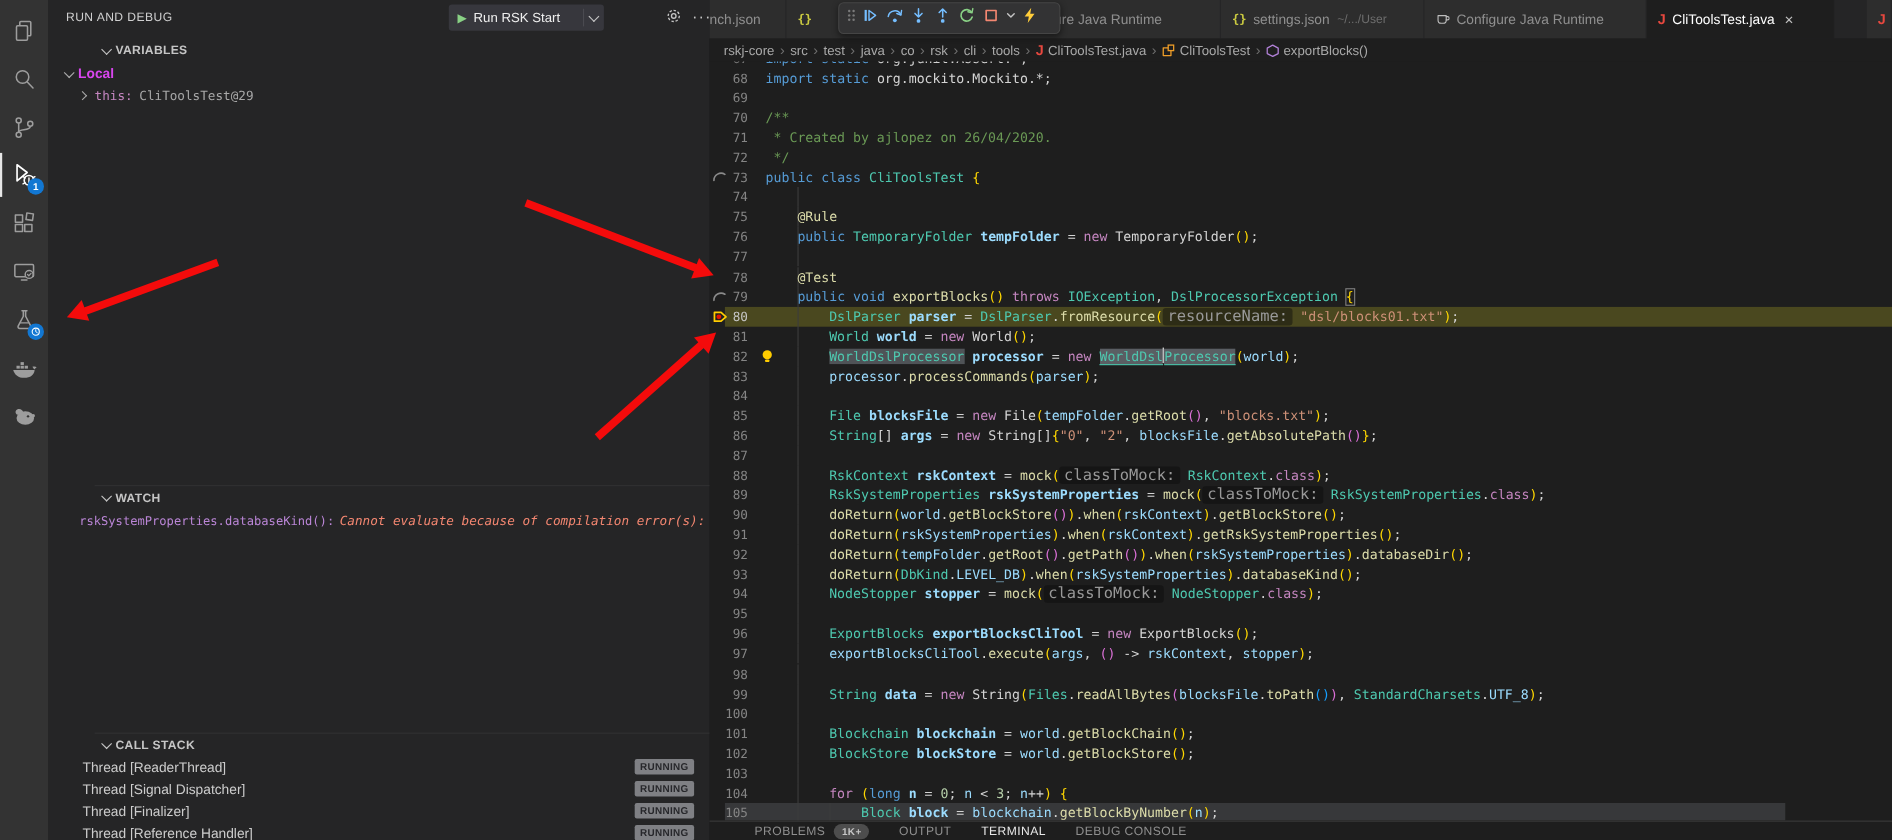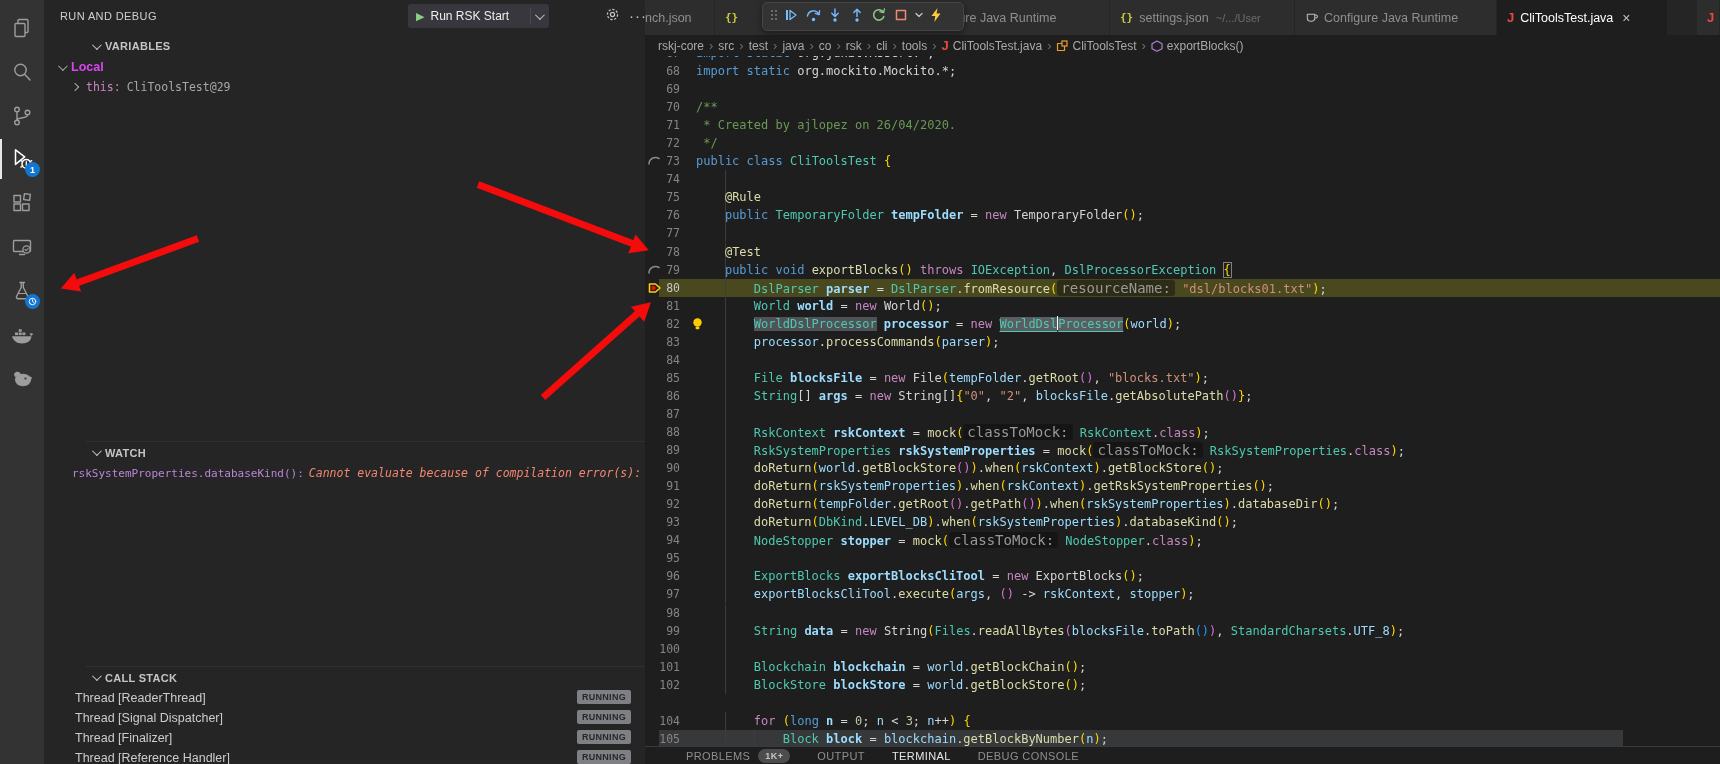--- a/index.html
+++ b/index.html
@@ -467,20 +467,21 @@
         <div class="cl" style="top: 457.25px;"><span class="guide" style="left:80px"></span><span class="ln">93</span><span class="codetxt"><span class="tk-pl">        </span><span class="tk-fn">doReturn</span><span class="tk-p1">(</span><span class="tk-type">DbKind</span><span class="tk-pl">.</span><span class="tk-var">LEVEL_DB</span><span class="tk-p1">)</span><span class="tk-pl">.</span><span class="tk-fn">when</span><span class="tk-p1">(</span><span class="tk-var">rskSystemProperties</span><span class="tk-p1">)</span><span class="tk-pl">.</span><span class="tk-fn">databaseKind</span><span class="tk-p1">()</span><span class="tk-pl">;</span></span></div>
         <div class="cl" style="top: 475.3px;"><span class="guide" style="left:80px"></span><span class="ln">94</span><span class="codetxt"><span class="tk-pl">        </span><span class="tk-type">NodeStopper</span><span class="tk-pl"> </span><span class="tk-varb">stopper</span><span class="tk-pl"> = </span><span class="tk-fn">mock</span><span class="tk-p1">(</span><span class="tk-inlay">classToMock:</span><span class="tk-pl"> </span><span class="tk-type">NodeStopper</span><span class="tk-pl">.</span><span class="tk-ctrl">class</span><span class="tk-p1">)</span><span class="tk-pl">;</span></span></div>
         <div class="cl" style="top: 493.35px;"><span class="guide" style="left:80px"></span><span class="ln">95</span><span class="codetxt"></span></div>
         <div class="cl" style="top: 511.4px;"><span class="guide" style="left:80px"></span><span class="ln">96</span><span class="codetxt"><span class="tk-pl">        </span><span class="tk-type">ExportBlocks</span><span class="tk-pl"> </span><span class="tk-varb">exportBlocksCliTool</span><span class="tk-pl"> = </span><span class="tk-ctrl">new</span><span class="tk-pl"> ExportBlocks</span><span class="tk-p1">()</span><span class="tk-pl">;</span></span></div>
         <div class="cl" style="top: 529.45px;"><span class="guide" style="left:80px"></span><span class="ln">97</span><span class="codetxt"><span class="tk-pl">        </span><span class="tk-var">exportBlocksCliTool</span><span class="tk-pl">.</span><span class="tk-fn">execute</span><span class="tk-p1">(</span><span class="tk-var">args</span><span class="tk-pl">, </span><span class="tk-p2">()</span><span class="tk-pl"> -&gt; </span><span class="tk-var">rskContext</span><span class="tk-pl">, </span><span class="tk-var">stopper</span><span class="tk-p1">)</span><span class="tk-pl">;</span></span></div>
         <div class="cl" style="top: 547.5px;"><span class="guide" style="left:80px"></span><span class="ln">98</span><span class="codetxt"></span></div>
         <div class="cl" style="top: 565.55px;"><span class="guide" style="left:80px"></span><span class="ln">99</span><span class="codetxt"><span class="tk-pl">        </span><span class="tk-type">String</span><span class="tk-pl"> </span><span class="tk-varb">data</span><span class="tk-pl"> = </span><span class="tk-ctrl">new</span><span class="tk-pl"> String</span><span class="tk-p1">(</span><span class="tk-type">Files</span><span class="tk-pl">.</span><span class="tk-fn">readAllBytes</span><span class="tk-p2">(</span><span class="tk-var">blocksFile</span><span class="tk-pl">.</span><span class="tk-fn">toPath</span><span class="tk-p3">()</span><span class="tk-p2">)</span><span class="tk-pl">, </span><span class="tk-type">StandardCharsets</span><span class="tk-pl">.</span><span class="tk-var">UTF_8</span><span class="tk-p1">)</span><span class="tk-pl">;</span></span></div>
         <div class="cl" style="top: 583.6px;"><span class="guide" style="left:80px"></span><span class="ln">100</span><span class="codetxt"></span></div>
         <div class="cl" style="top: 601.65px;"><span class="guide" style="left:80px"></span><span class="ln">101</span><span class="codetxt"><span class="tk-pl">        </span><span class="tk-type">Blockchain</span><span class="tk-pl"> </span><span class="tk-varb">blockchain</span><span class="tk-pl"> = </span><span class="tk-var">world</span><span class="tk-pl">.</span><span class="tk-fn">getBlockChain</span><span class="tk-p1">()</span><span class="tk-pl">;</span></span></div>
         <div class="cl" style="top: 619.7px;"><span class="guide" style="left:80px"></span><span class="ln">102</span><span class="codetxt"><span class="tk-pl">        </span><span class="tk-type">BlockStore</span><span class="tk-pl"> </span><span class="tk-varb">blockStore</span><span class="tk-pl"> = </span><span class="tk-var">world</span><span class="tk-pl">.</span><span class="tk-fn">getBlockStore</span><span class="tk-p1">()</span><span class="tk-pl">;</span></span></div>
+        <div class="cl" style="top: 637.75px;"><span class="guide" style="left:80px"></span><span class="ln">103</span><span class="codetxt"></span></div>
         <div class="cl" style="top: 655.8px;"><span class="guide" style="left:80px"></span><span class="ln">104</span><span class="codetxt"><span class="tk-pl">        </span><span class="tk-ctrl">for</span><span class="tk-pl"> </span><span class="tk-p1">(</span><span class="tk-kw">long</span><span class="tk-pl"> </span><span class="tk-varb">n</span><span class="tk-pl"> = </span><span class="tk-num">0</span><span class="tk-pl">; </span><span class="tk-var">n</span><span class="tk-pl"> &lt; </span><span class="tk-num">3</span><span class="tk-pl">; </span><span class="tk-var">n</span><span class="tk-pl">++</span><span class="tk-p1">)</span><span class="tk-pl"> </span><span class="tk-p1">{</span></span></div>
         <div class="cl" style="top: 673.85px;"><span class="rowbg bg-sel"></span><span class="guide" style="left:80px"></span><span class="guide" style="left:109px"></span><span class="ln">105</span><span class="codetxt"><span class="tk-pl">            </span><span class="tk-type">Block</span><span class="tk-pl"> </span><span class="tk-varb">block</span><span class="tk-pl"> = </span><span class="tk-var">blockchain</span><span class="tk-pl">.</span><span class="tk-fn">getBlockByNumber</span><span class="tk-p1">(</span><span class="tk-var">n</span><span class="tk-p1">)</span><span class="tk-pl">;</span></span></div>
       </div>
   </div>
 
   <div id="panel">
       <div class="ptab">
         <span>PROBLEMS</span>
         <span class="pbadge">1K+</span>
       </div>

